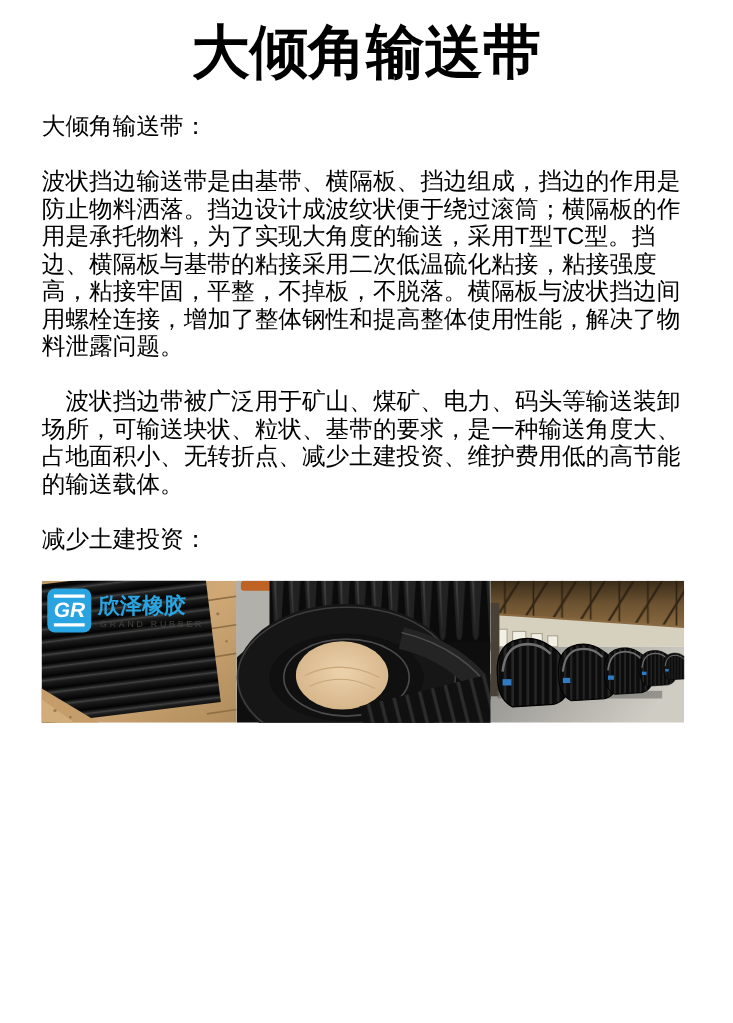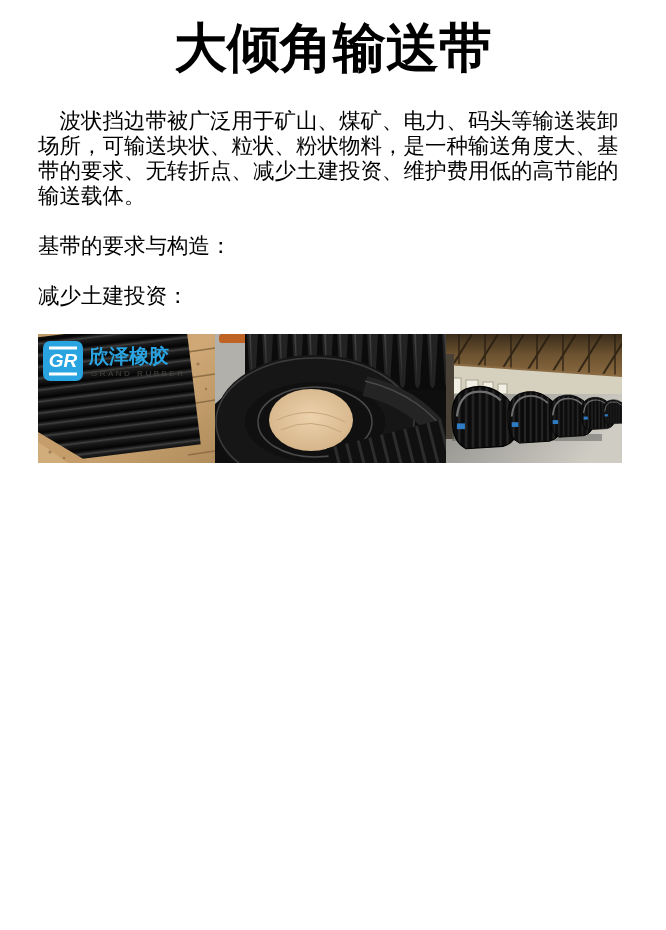--- a/index.html
+++ b/index.html
@@ -20,25 +20,26 @@
   .gallery svg{display:block;}
 </style>
 </head>
 <body>
 
 <div class="page">
 
   <h1>大倾角输送带</h1>
 
   <div class="content">
+    <p class="lead">大倾角输送带：</p>
 
+    <p>波状挡边输送带是由基带、横隔板、挡边组成，挡边的作用是防止物料洒落。挡边设计成波纹状便于绕过滚筒；横隔板的作用是承托物料，为了实现大角度的输送，采用T型TC型。挡边、横隔板与基带的粘接采用二次低温硫化粘接，粘接强度高，粘接牢固，平整，不掉板，不脱落。横隔板与波状挡边间用螺栓连接，增加了整体钢性和提高整体使用性能，解决了物料泄露问题。</p>
 
-    <p class="indent">波状挡边带被广泛用于矿山、煤矿、电力、码头等输送装卸场所，可输送块状、粒状、粉状物料，是一种输送角度大、基带的要求、无转折点、减少土建投资、维护费用低的高节能的输送载体。</p>
+    <p class="indent">波状挡边带被广泛用于矿山、煤矿、电力、码头等输送装卸场所，可输送块状、粒状、基带的要求，是一种输送角度大、占地面积小、无转折点、减少土建投资、维护费用低的高节能的输送载体。</p>
 
-    <p>基带的要求与构造：</p>
 
     <p>减少土建投资：</p>
 
 
     <div class="gallery">
 
       <figure>
         <svg width="177" height="129" viewBox="0 0 177 129">
           <defs>
             <linearGradient id="g1bg" x1="0" y1="0" x2="1" y2="1">

